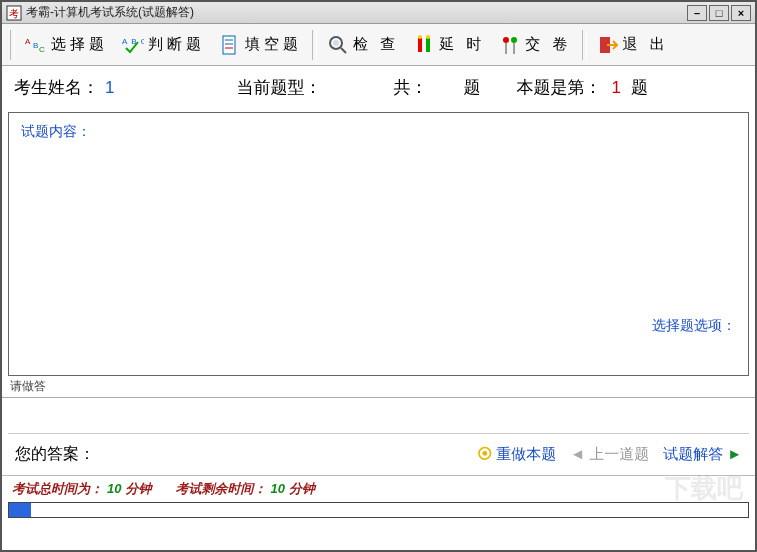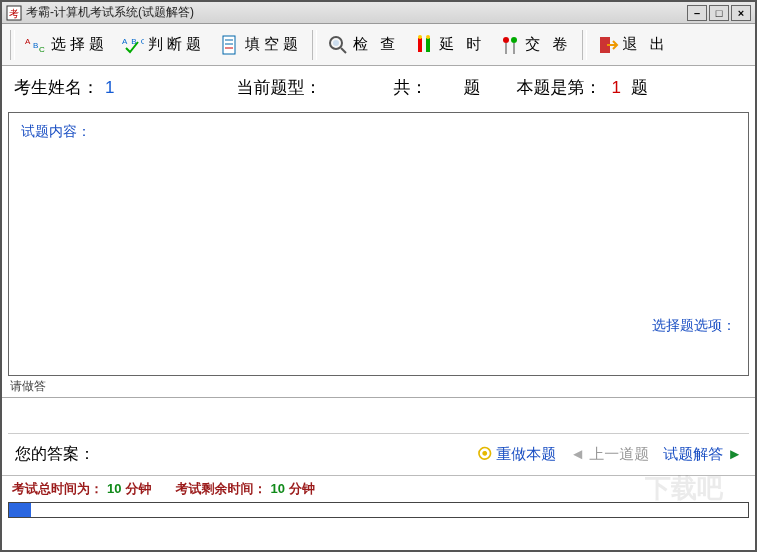--- a/index.html
+++ b/index.html
@@ -132,37 +132,38 @@
   .link-btn .redo-icon { color: #e5b800; font-weight: bold; }
   .link-btn .arrow-icon { color: #158a2f; font-weight: bold; }
   .link-btn.disabled .arrow-icon { color: #aaa; }
   .status-row {
     padding: 4px 10px 2px 10px;
     font-size: 13px;
     color: #9b1b1b;
     font-weight: bold;
     display: flex;
     gap: 24px;
+    font-style: italic;
   }
   .status-row .num { color: #118a1a; margin: 0 4px; font-weight: bold;}
   .progress-wrap {
     margin: 2px 6px 6px 6px;
     height: 16px;
     border: 1px solid #444;
     background: #fff;
     position: relative;
   }
   .progress-fill {
     position: absolute; left: 0; top: 0; bottom: 0;
     width: 22px;
     background: #2a66e0;
   }
   .watermark {
     position: absolute;
-    right: 34px; bottom: 46px;
+    right: 14px; bottom: 46px;
     font-size: 26px;
     color: rgba(120,120,120,0.15);
     font-weight: bold;
     pointer-events: none;
   }
 </style>
 </head>
 <body>
 
 <div class="window">

